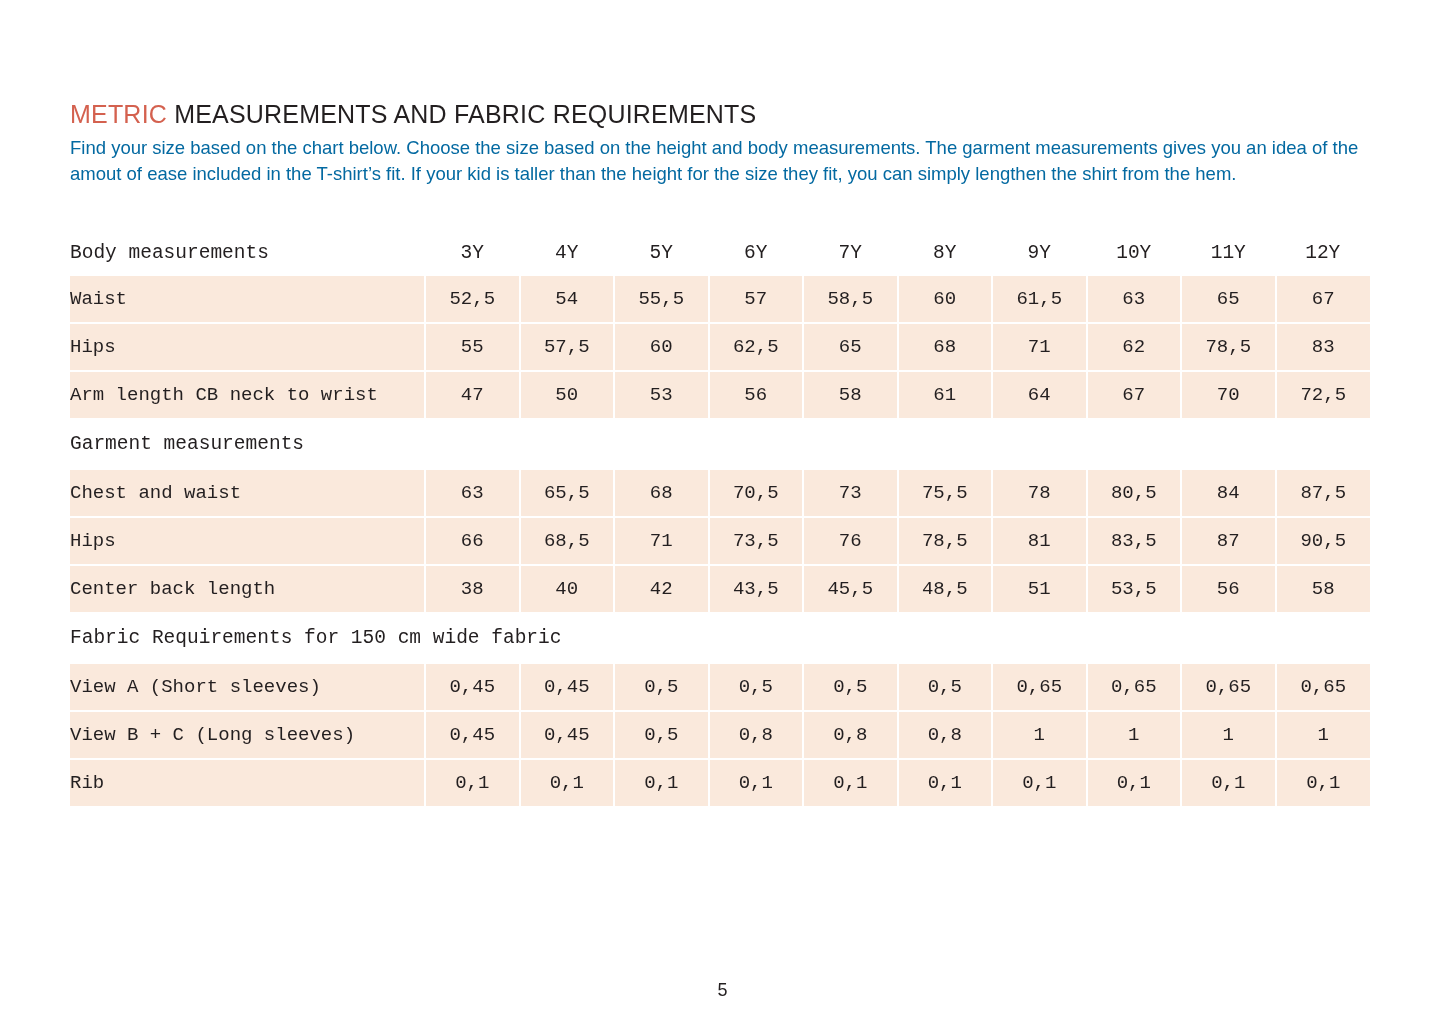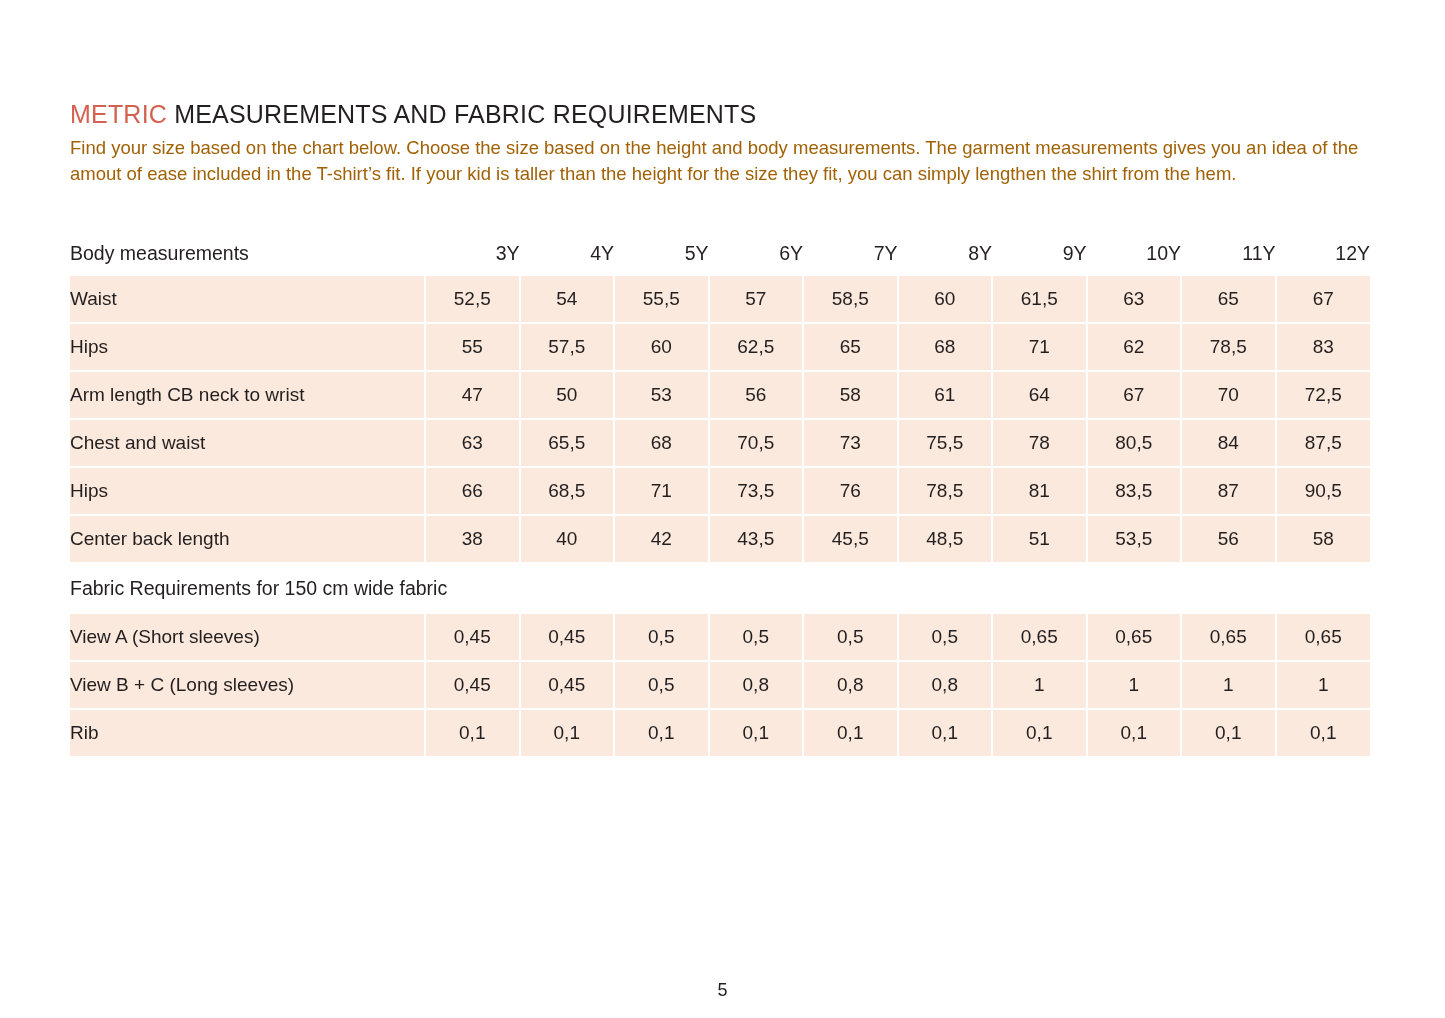--- a/index.html
+++ b/index.html
@@ -36,29 +36,30 @@
   .title .rest {
     color: #231f20;
   }
   .intro {
     position: absolute;
     left: 70px;
     top: 135px;
     width: 1315px;
     font-size: 18.5px;
     line-height: 25.5px;
-    color: #a16207;
+    color: #0369a1;
   }
   table.chart {
     position: absolute;
     left: 70px;
     top: 232px;
     width: 1300px;
     border-collapse: collapse;
     table-layout: fixed;
+    font-family: Liberation Mono, monospace;
   }
   table.chart td {
     height: 46px;
     font-size: 19px;
     color: #231f20;
     padding: 0;
   }
   td.label {
     text-align: left;
     padding-left: 10px;
@@ -68,21 +69,20 @@
     text-align: center;
     width: 94.5px;
   }
   tr.head td {
     background: transparent;
     height: 42px;
     font-size: 19.5px;
   }
   tr.head td.val {
     font-weight: normal;
-    text-align: right;
   }
   tr.section td {
     background: transparent;
     height: 48px;
     font-size: 19.5px;
   }
   tr.data td {
     background: #fae9dc;
     border-top: 2px solid #ffffff;
     border-bottom: 2px solid #ffffff;
@@ -163,20 +163,23 @@
           <td class="val">50</td>
           <td class="val">53</td>
           <td class="val">56</td>
           <td class="val">58</td>
           <td class="val">61</td>
           <td class="val">64</td>
           <td class="val">67</td>
           <td class="val">70</td>
           <td class="val">72,5</td>
         </tr>
+        <tr class="section">
+          <td class="label" colspan="11">Garment measurements</td>
+        </tr>
         <tr class="data">
           <td class="label">Chest and waist</td>
           <td class="val">63</td>
           <td class="val">65,5</td>
           <td class="val">68</td>
           <td class="val">70,5</td>
           <td class="val">73</td>
           <td class="val">75,5</td>
           <td class="val">78</td>
           <td class="val">80,5</td>

